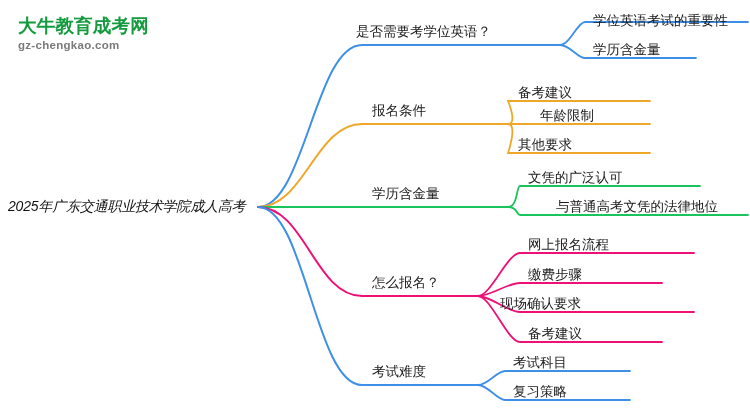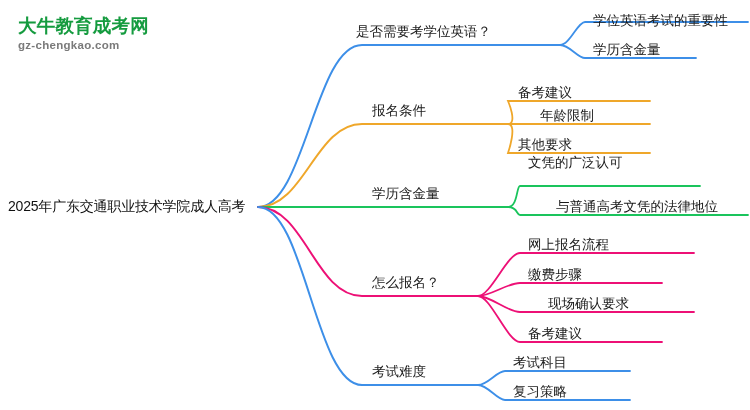--- a/index.html
+++ b/index.html
@@ -125,20 +125,21 @@
     position: absolute;
     font-size: 13.5px;
     color: #1a1a1a;
     white-space: nowrap;
     line-height: 1;
   }
   .root-label {
     font-size: 14px;
     color: #111111;
     letter-spacing: -0.2px;
+    font-style: italic;
   }
   .branch-label {
     font-size: 13.5px;
   }
   .leaf-label {
     font-size: 13.5px;
   }
   svg.wires {
     position: absolute;
     left: 0; top: 0;
@@ -257,25 +258,25 @@
 
   <div id="labels">
       <div class="node-label branch-label" style="left: 356px; top: 25px;">是否需要考学位英语？</div>
       <div class="node-label leaf-label" style="left: 593px; top: 14px;">学位英语考试的重要性</div>
       <div class="node-label leaf-label" style="left: 593px; top: 43px;">学历含金量</div>
       <div class="node-label branch-label" style="left: 372px; top: 104px; font-family: Liberation Serif, serif;">报名条件</div>
       <div class="node-label leaf-label" style="left: 518px; top: 86px;">备考建议</div>
       <div class="node-label leaf-label" style="left: 540px; top: 109px;">年龄限制</div>
       <div class="node-label leaf-label" style="left: 518px; top: 138px;">其他要求</div>
       <div class="node-label branch-label" style="left: 372px; top: 187px;">学历含金量</div>
-      <div class="node-label leaf-label" style="left: 528px; top: 156px;">文凭的广泛认可</div>
+      <div class="node-label leaf-label" style="left: 528px; top: 171px;">文凭的广泛认可</div>
       <div class="node-label leaf-label" style="left: 528px; top: 200px; margin-left: 28px;">与普通高考文凭的法律地位</div>
       <div class="node-label branch-label" style="left: 372px; top: 276px;">怎么报名？</div>
       <div class="node-label leaf-label" style="left: 528px; top: 238px;">网上报名流程</div>
       <div class="node-label leaf-label" style="left: 528px; top: 268px;">缴费步骤</div>
-      <div class="node-label leaf-label" style="left: 548px; top: 297px; text-align: right;">现场确认要求</div>
+      <div class="node-label leaf-label" style="left: 500px; top: 297px; text-align: right;">现场确认要求</div>
       <div class="node-label leaf-label" style="left: 528px; top: 327px;">备考建议</div>
       <div class="node-label branch-label" style="left: 372px; top: 365px;">考试难度</div>
       <div class="node-label leaf-label" style="left: 513px; top: 356px;">考试科目</div>
       <div class="node-label leaf-label" style="left: 513px; top: 385px;">复习策略</div>
     </div>
 
 </div>
 
 </body></html>

